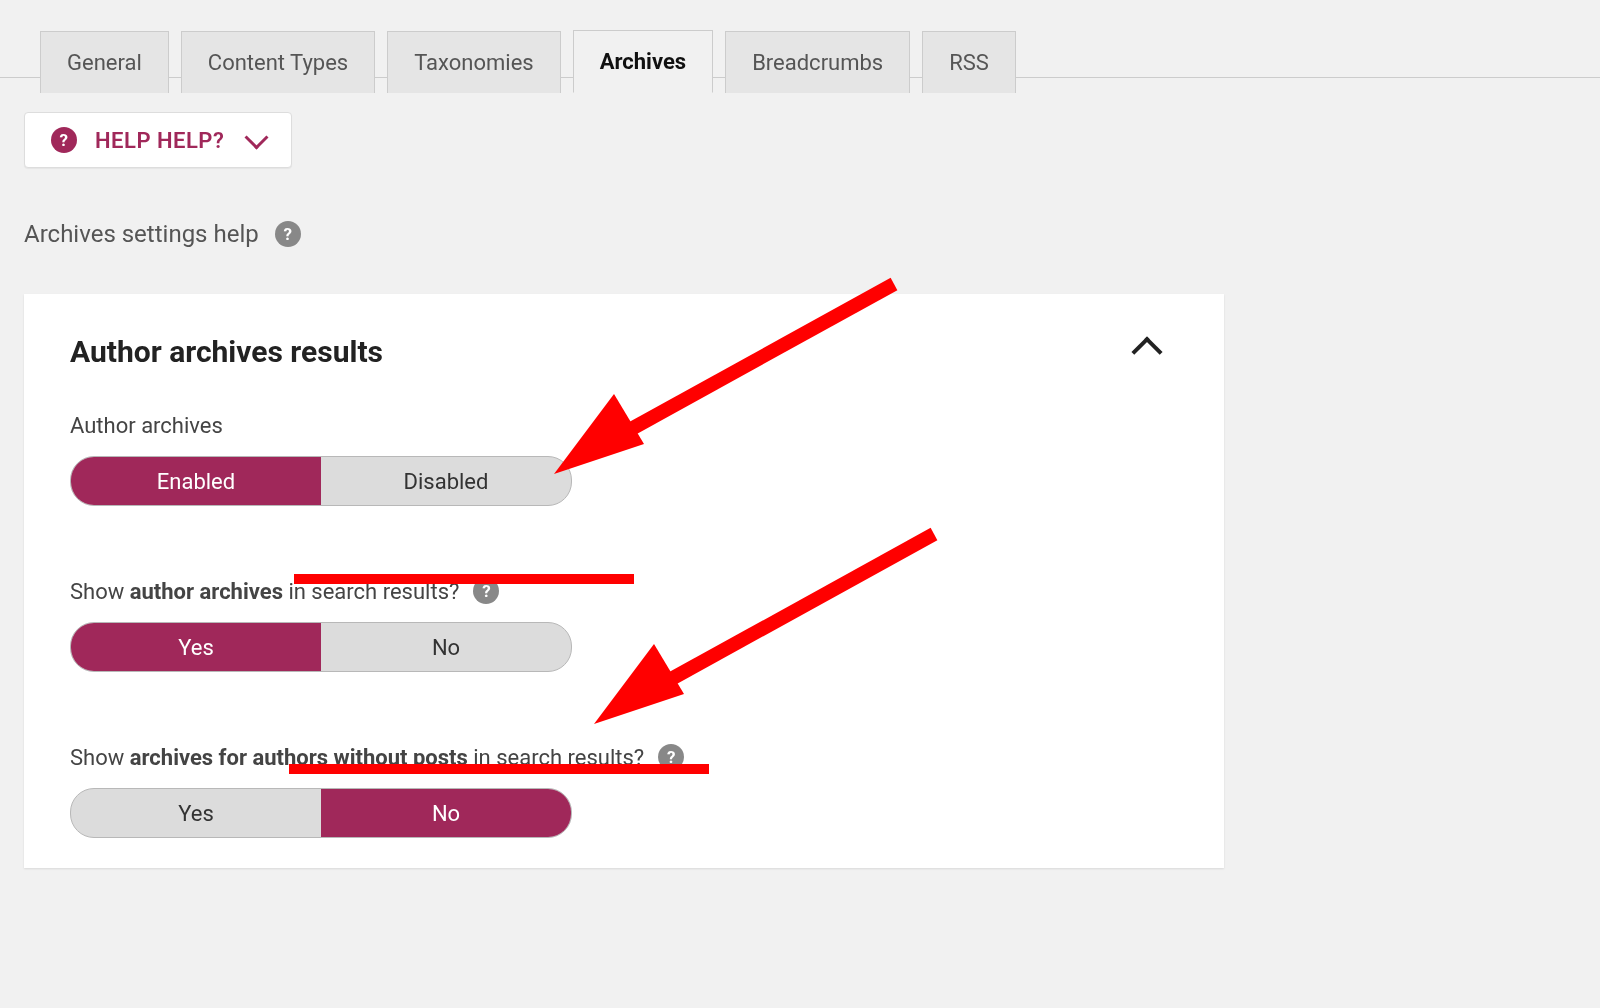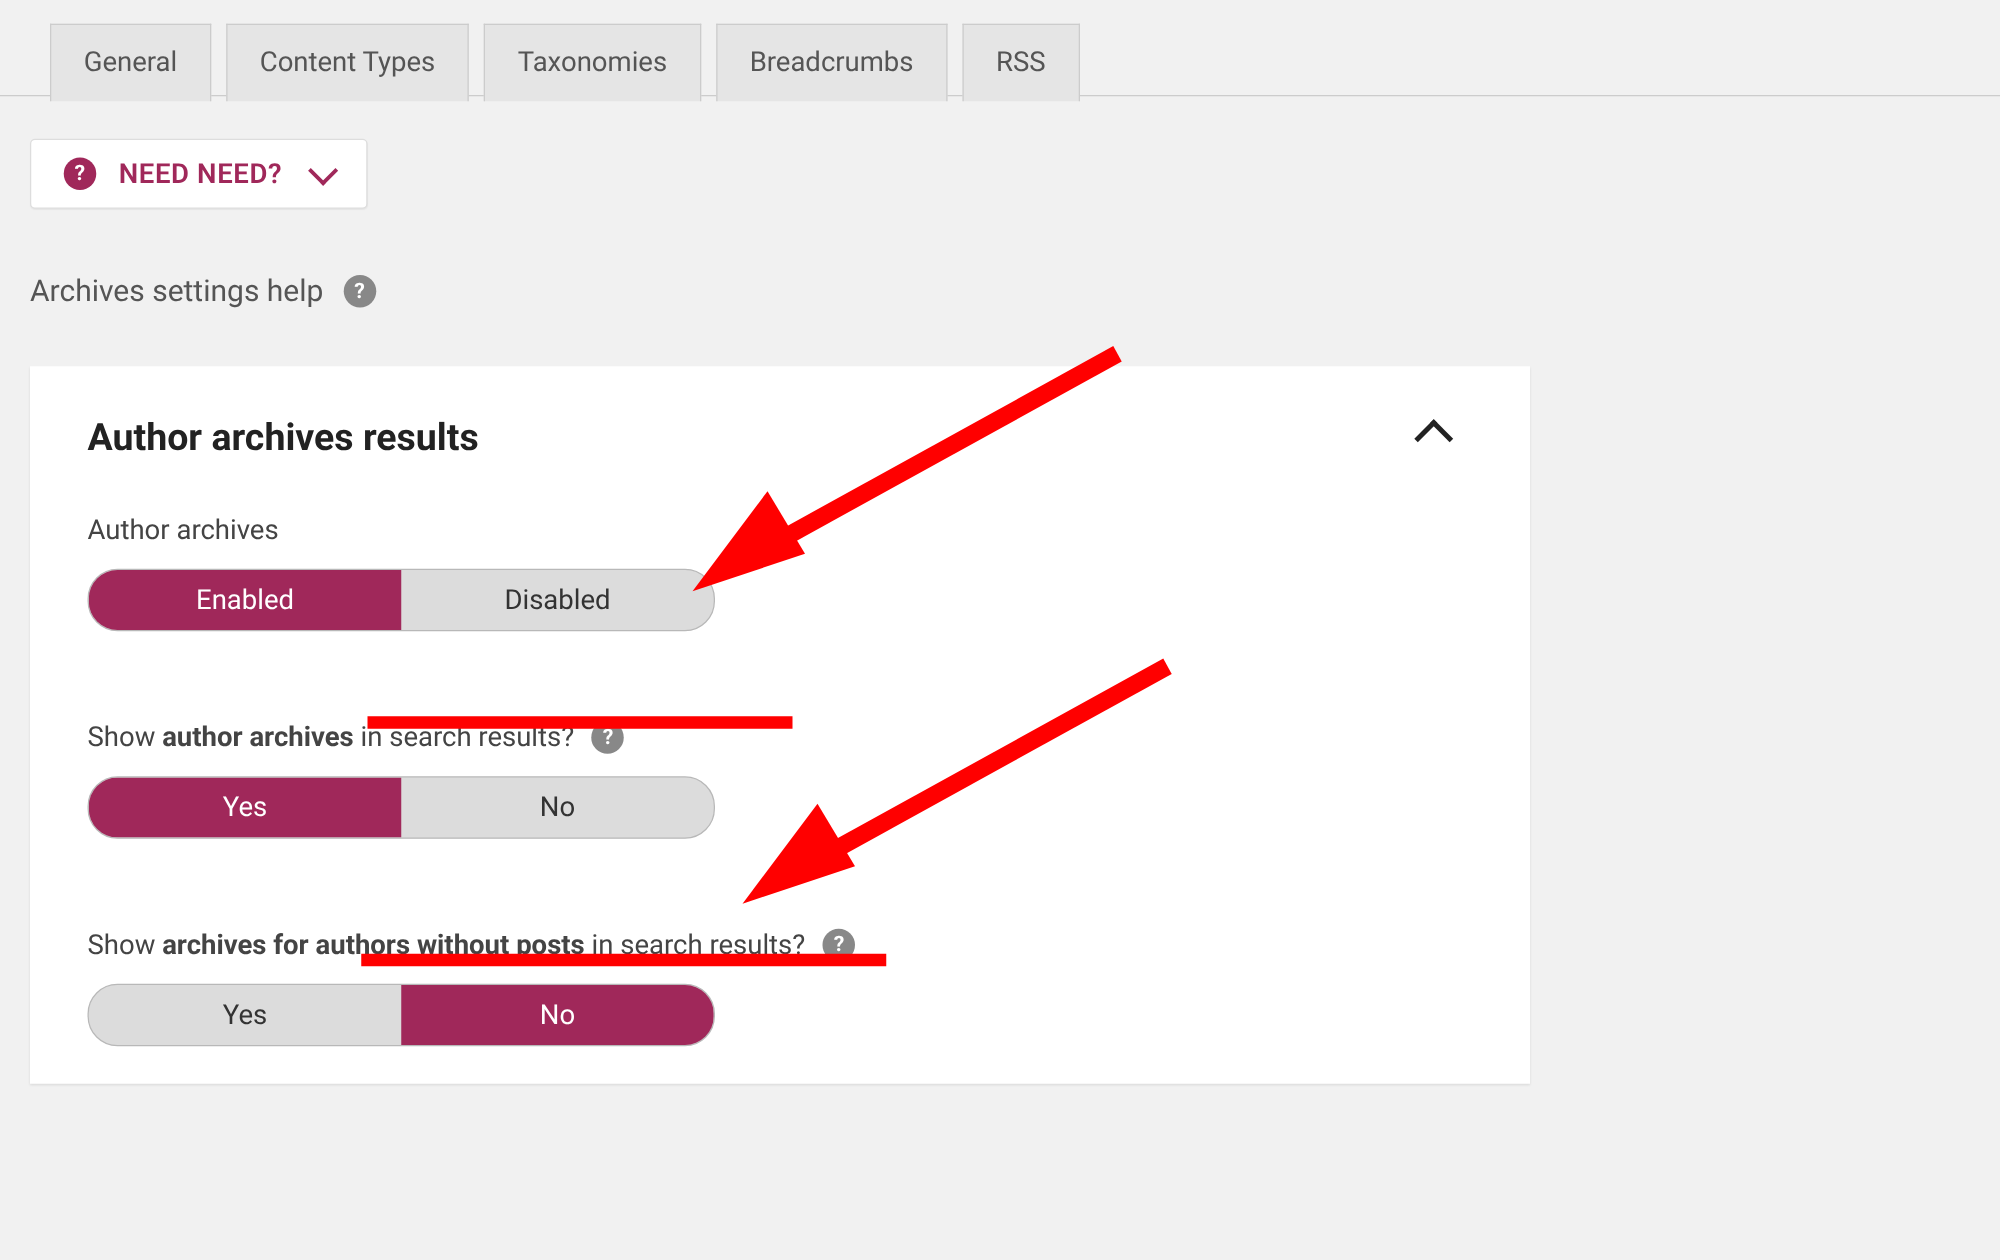--- a/index.html
+++ b/index.html
@@ -35,21 +35,21 @@
   }
   .tab{
     background:var(--tab-bg);
     border:1px solid var(--tab-border);
     border-bottom:none;
     padding:18px 26px;
     font-size:22px;
     color:#555;
     cursor:pointer;
     position:relative;
-    top:5px;
+    top:16px;
   }
   .tab.active{
     background:var(--bg);
     color:var(--text-dark);
     font-weight:700;
     border-bottom:1px solid var(--bg);
   }
   
   .need-help{
     display:inline-flex;
@@ -169,28 +169,29 @@
 </head>
 <body>
 
 
 
 
 <div class="tabs">
   <div class="tab">General</div>
   <div class="tab">Content Types</div>
   <div class="tab">Taxonomies</div>
+  <div class="tab active">Archives</div>
   <div class="tab">Breadcrumbs</div>
   <div class="tab">RSS</div>
 </div>
 
 
 <div class="need-help">
   <span class="q-icon">?</span>
-  <span>NEED NEED?</span>
+  <span>HELP HELP?</span>
   <span class="chevron"></span>
 </div>
 
 
 <div class="section-help">
   <span>Archives settings help</span>
   <span class="help-badge">?</span>
 </div>
 
 

